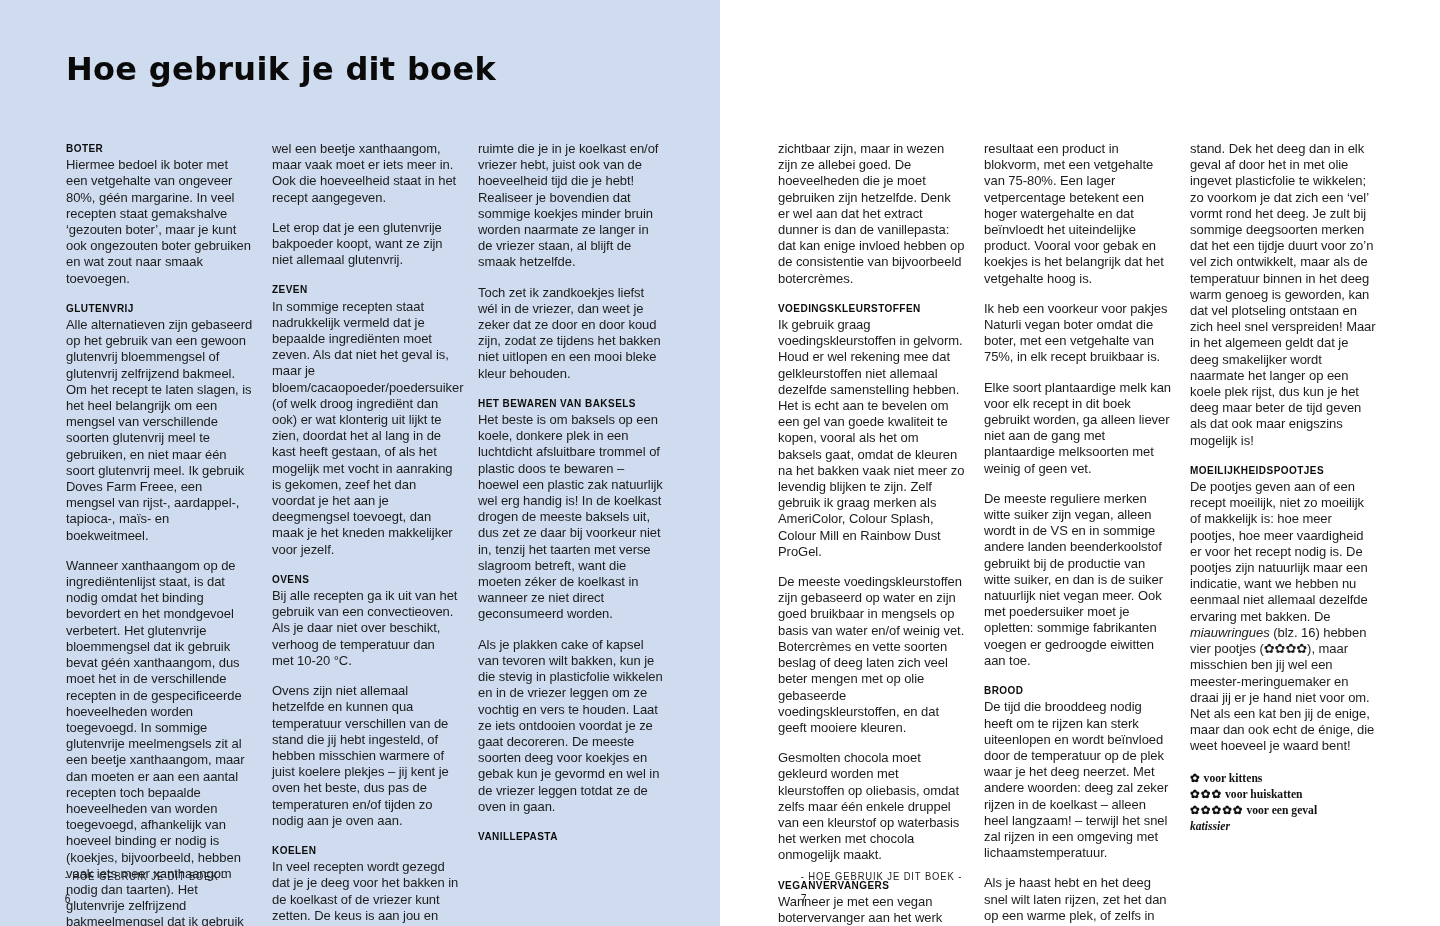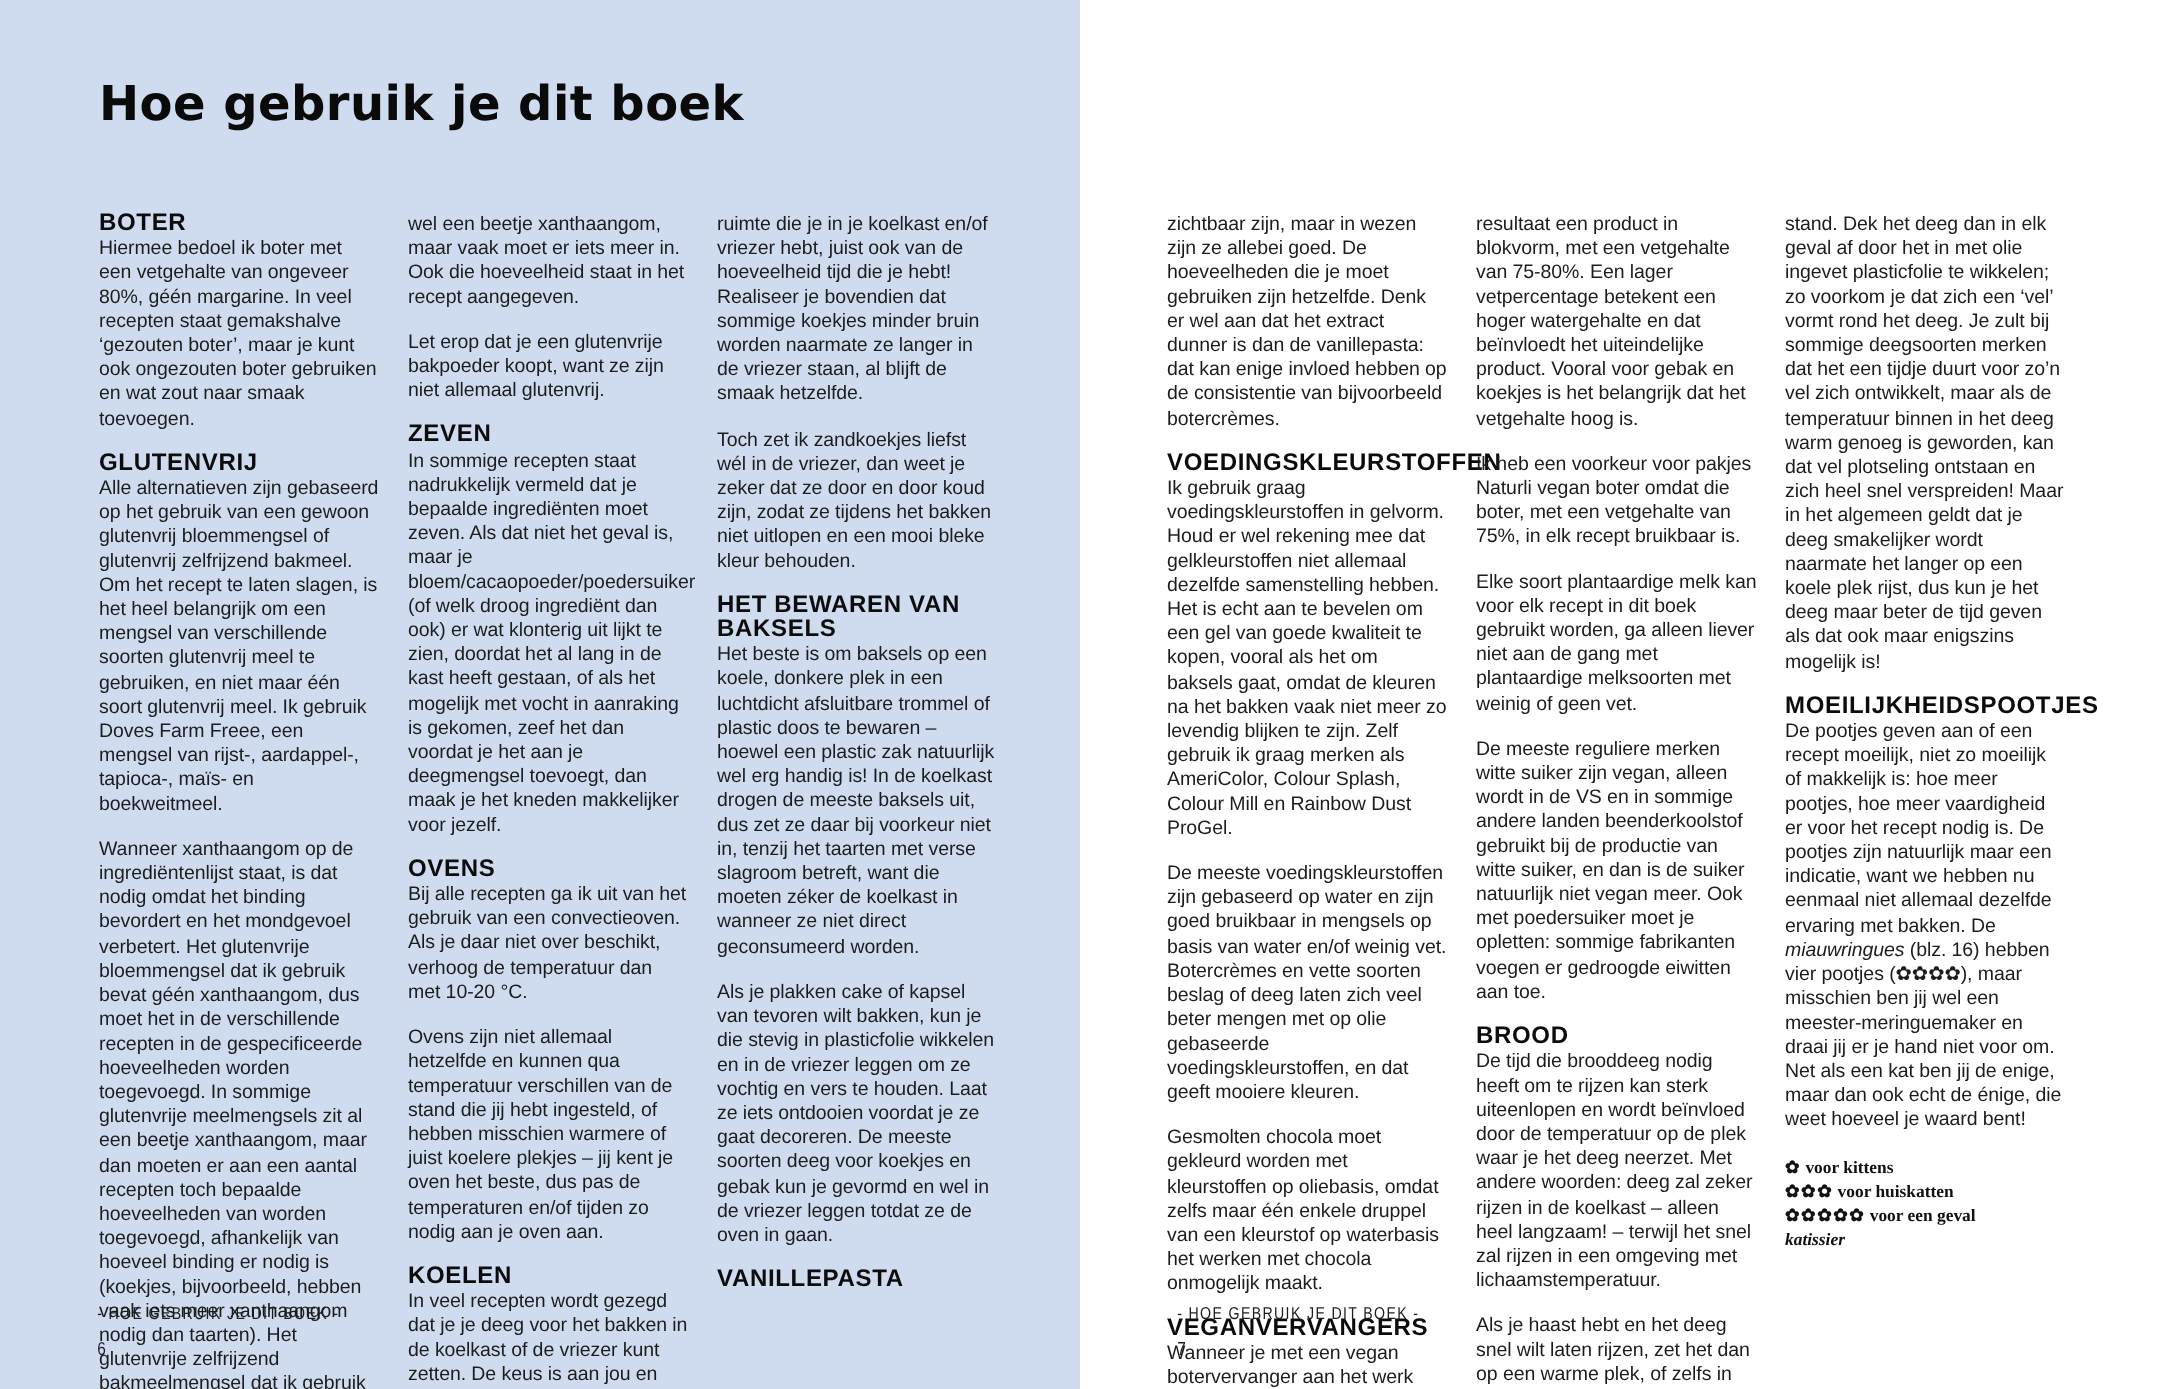--- a/index.html
+++ b/index.html
@@ -15,20 +15,21 @@
   }
   .spread {
     display: flex;
     width: 1440px;
     height: 926px;
     position: relative;
   }
   .page {
     position: relative;
     box-sizing: border-box;
+    padding-left: 16px;
   }
   .page-left {
     width: 720px;
     height: 926px;
     background: #cfdcef;
     padding: 0;
   }
   .page-right {
     width: 720px;
     height: 926px;
@@ -67,21 +68,21 @@
 
   .para {
     font-size: 13px;
     line-height: 16.2px;
     color: #1c1c1c;
     margin: 0 0 14px 0;
     font-family: "Liberation Sans", sans-serif;
     letter-spacing: -0.05px;
   }
   .head {
-    font-size: 16px;
+    font-size: 10px;
     line-height: 16.2px;
     font-weight: bold;
     letter-spacing: 0.45px;
     color: #0c0c0c;
     margin: 0;
   }
   .italic { font-style: italic; }
 
   .paws {
     margin-top: 16px;

